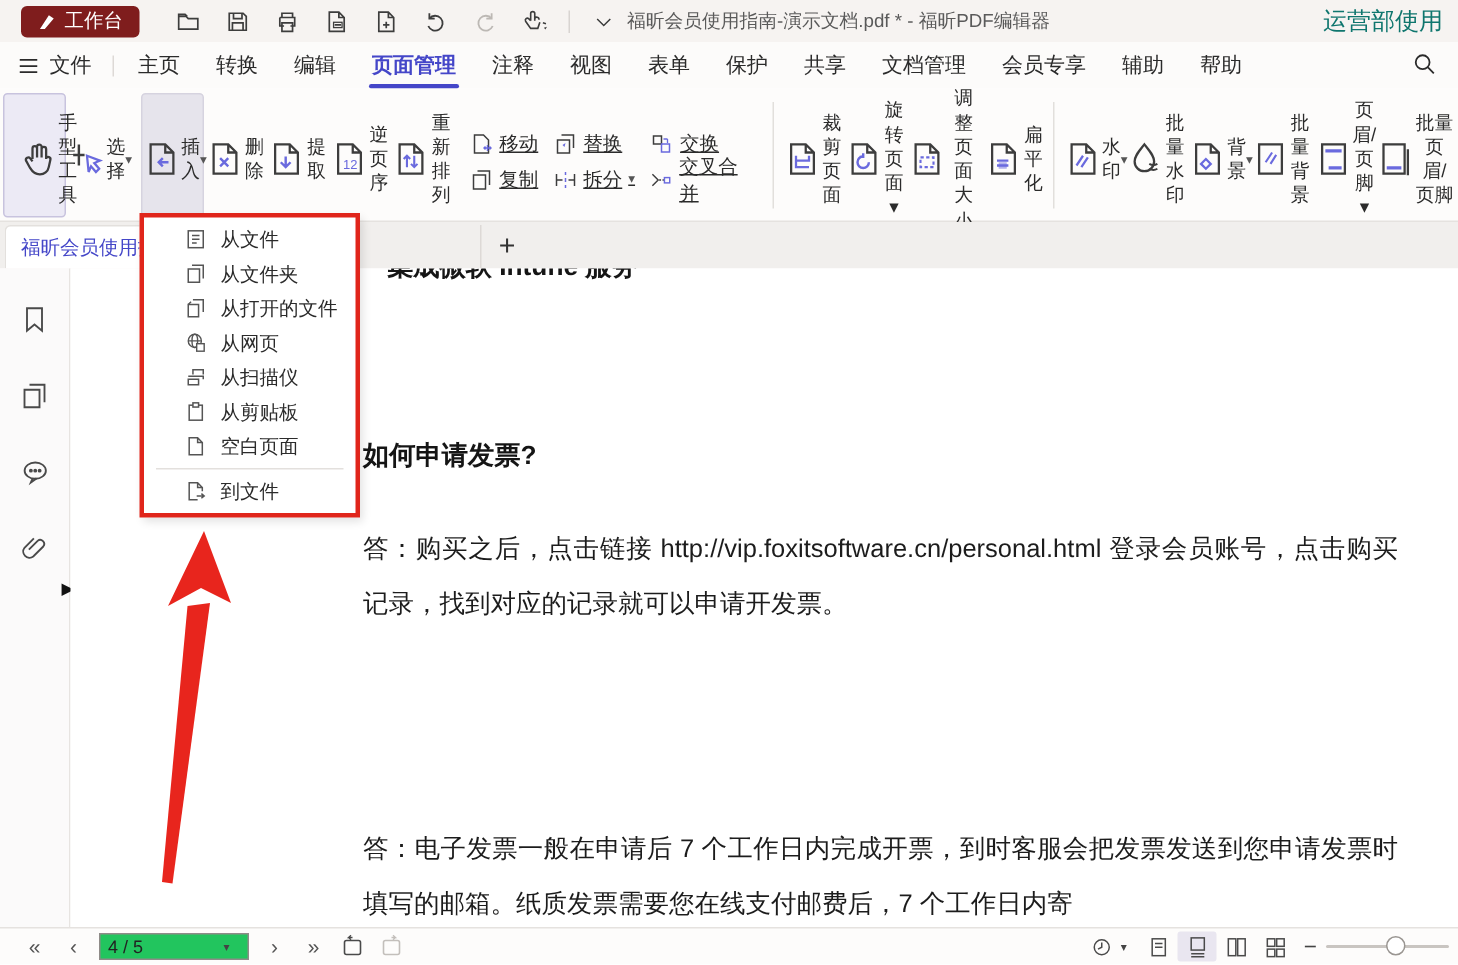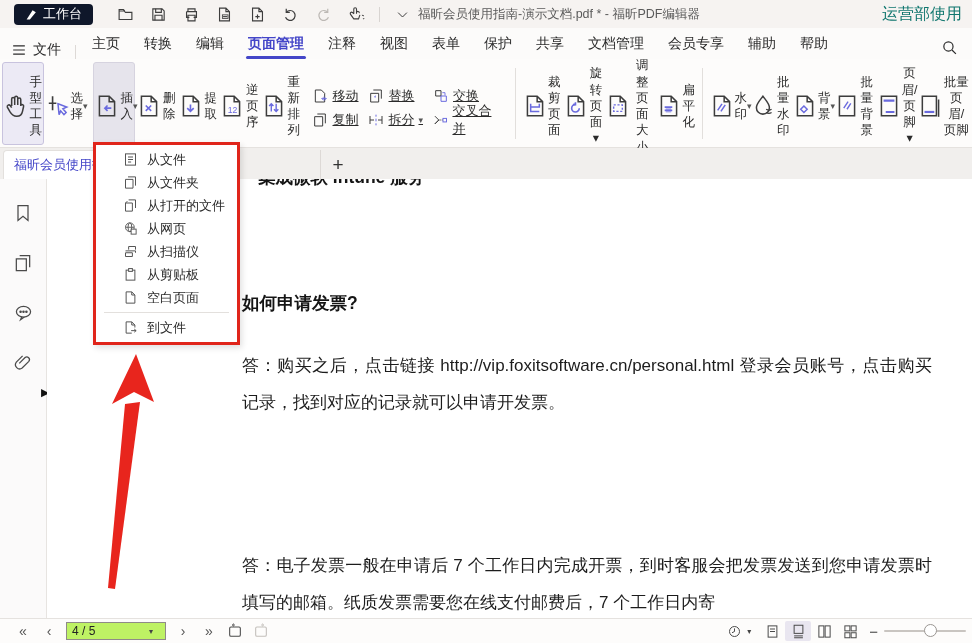--- a/index.html
+++ b/index.html
@@ -3,51 +3,51 @@
 <meta charset="utf-8">
 <style>
   * { margin:0; padding:0; box-sizing:border-box; }
   html,body { width:972px; height:643px; overflow:hidden;
     font-family:"Liberation Sans","DejaVu Sans",sans-serif; background:#fff; color:#222; }
   #app { position:relative; width:972px; height:643px; background:#fff; }
 
   
   #titlebar { position:absolute; left:0; top:0; width:972px; height:28px;
     background:#f6f3f1; display:flex; align-items:center; }
-  #workspace-btn { margin-left:14px; height:21px; padding:0 11px; background:#0f172a;
+  #workspace-btn { margin-left:14px; height:21px; padding:0 11px; background:#7f1d1d;
     border-radius:4px; color:#fff; font-size:13px; display:flex; align-items:center; gap:5px; cursor:default; }
   .qat { display:flex; align-items:center; margin-left:16px; gap:0; }
   .qat .qbtn { width:33px; height:24px; display:flex; align-items:center; justify-content:center; }
   .qat svg { display:block; }
   .vsep { width:1px; height:15px; background:#d8d4d1; margin:0 6px; }
   #title-text { position:absolute; left:418px; top:0; height:28px; display:flex; align-items:center;
     font-size:12.5px; color:#5a5a5a; }
   #corner-label { position:absolute; right:10px; top:0; height:28px; display:flex; align-items:center;
     font-size:16px; color:#0f766e;margin-left:24px; }
 
   
   #menubar { position:absolute; left:0; top:28px; width:972px; height:31px; background:#fcfbfa;
-    display:flex; align-items:flex-end; font-size:14px; color:#2b2b2b; }
+    display:flex; align-items:center; font-size:14px; color:#2b2b2b; }
   #menubar .mtab { padding:0 12px; height:31px; display:flex; align-items:center; position:relative; }
   #menubar .mtab.active { color:#4446c8; font-weight:bold; }
   #menubar .mtab.active::after { content:""; position:absolute; left:10px; right:10px; bottom:0;
     height:3px; background:#4446c8; border-radius:2px; }
   #file-menu { display:flex; align-items:center; gap:7px; margin-left:12px; padding-right:10px; }
   #menubar .msep { width:1px; height:14px; background:#ddd9d6; margin:0 4px; }
   #menu-search { margin-left:auto; margin-right:14px; }
 
   
   #ribbon { position:absolute; left:0; top:59px; width:972px; height:89px; background:#fdfcfb;
     border-bottom:1px solid #e5e2df; display:flex; align-items:stretch; padding:3px 2px 2px 2px; }
   .bb { width:42px; display:flex; flex-direction:row; align-items:center; padding-top:5px;
     border:1px solid transparent; border-radius:3px; }
   .bb .ic { height:30px; display:flex; align-items:center; justify-content:center; }
   .bb .lb { font-size:12.5px; line-height:1.3; text-align:center; white-space:pre-line; color:#2b2b2b; }
   .bb .caret { font-size:9px; color:#555; line-height:1; margin-top:1px; }
-  .bb.sel { background:#eceaf5; border-color:#c8c3de; }
+  .bb.sel { background:#eceaf5; border-color:#c8c3de;padding-left:10px; }
   .bb.pressed { background:#e6e4ec; border-color:#d6d3df; }
   .rsep { width:1px; background:#e2dfdc; margin:6px 5px; }
   #grid-group { display:grid; grid-template-rows:24px 24px; grid-auto-flow:column;
     align-content:center; column-gap:4px; margin:8px 4px 0 8px; }
   .sb { display:flex; align-items:center; gap:4px; font-size:13px; color:#2b2b2b; padding:0 3px;text-decoration:underline; }
   .sb .caret { font-size:9px; color:#555; }
 
   
   #tabbar { position:absolute; left:0; top:148px; width:972px; height:31px; background:#f1efed;
     display:flex; align-items:flex-end; }
@@ -74,21 +74,21 @@
     border:3px solid #e0251b; box-shadow:2px 3px 6px rgba(0,0,0,.12); padding-top:3px; z-index:30; }
   .mi { height:23px; display:flex; align-items:center; gap:9px; padding-left:27px; font-size:13px; color:#2b2b2b; }
   .mi svg { flex:none; }
   #menu-div { height:1px; background:#e3e0dd; margin:3px 8px 3px 8px; }
   #red-arrow { position:absolute; left:80px; top:340px; z-index:25; }
 
   
   #statusbar { position:absolute; left:0; top:618px; width:972px; height:25px; background:#fdfcfb;
     border-top:1px solid #e5e2df; display:flex; align-items:center; font-size:13px; color:#444; }
   .nav-g { font-size:14px; color:#555; width:26px; text-align:center; }
-  #page-box { width:100px; height:18px; border:1px solid #8f8b88; background:#bef264; display:flex;
+  #page-box { width:100px; height:18px; border:1px solid #8f8b88; background:#22c55e; display:flex;
     align-items:center; margin:0 4px; }
   #page-box input { border:none; outline:none; width:82px; font-size:12px; padding-left:5px;
     font-family:inherit; color:#222; background:transparent; }
   #page-box .caret { font-size:8px; color:#444; }
   .st-ic { width:26px; height:20px; display:flex; align-items:center; justify-content:center; }
   .st-ic.on { background:#e9e6f0; border-radius:2px; }
   #zoom-track { width:82px; height:2px; background:#c9c5c1; border-radius:1px; position:relative; margin:0 6px; }
   #zoom-handle { position:absolute; left:40px; top:-6px; width:13px; height:13px; border-radius:50%;
     background:#fff; border:1px solid #9a9692; }
 </style>

